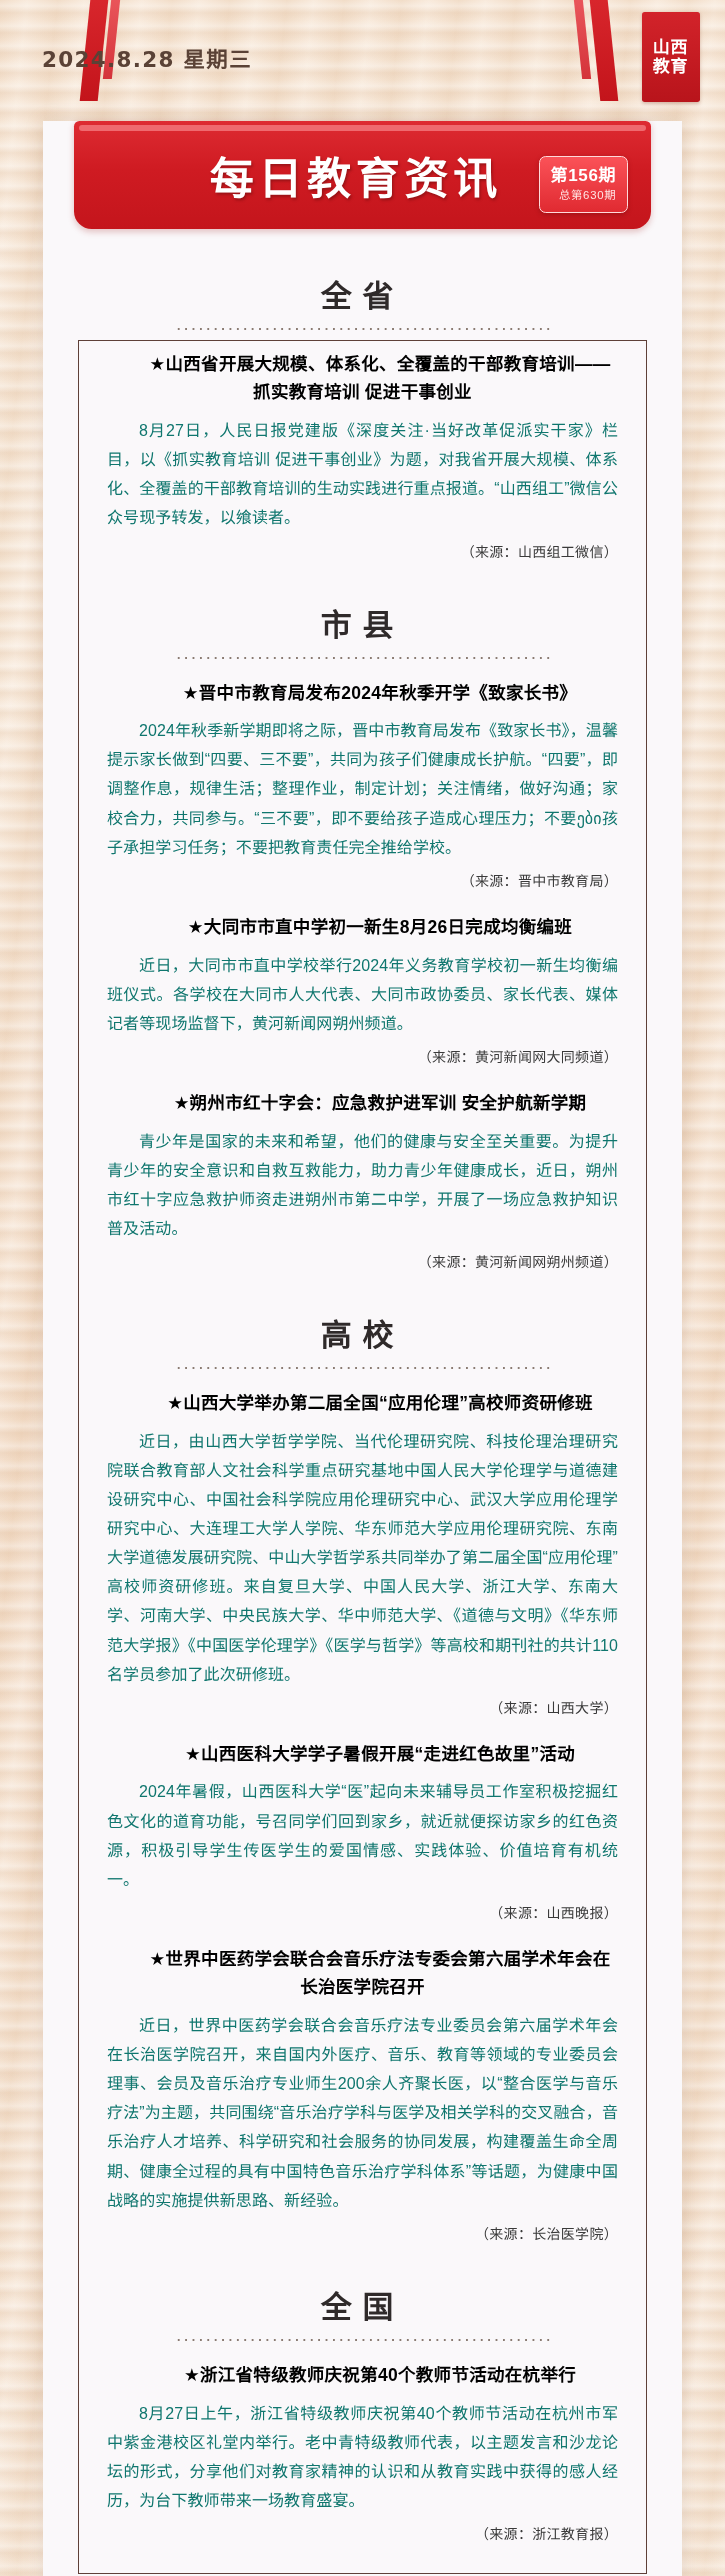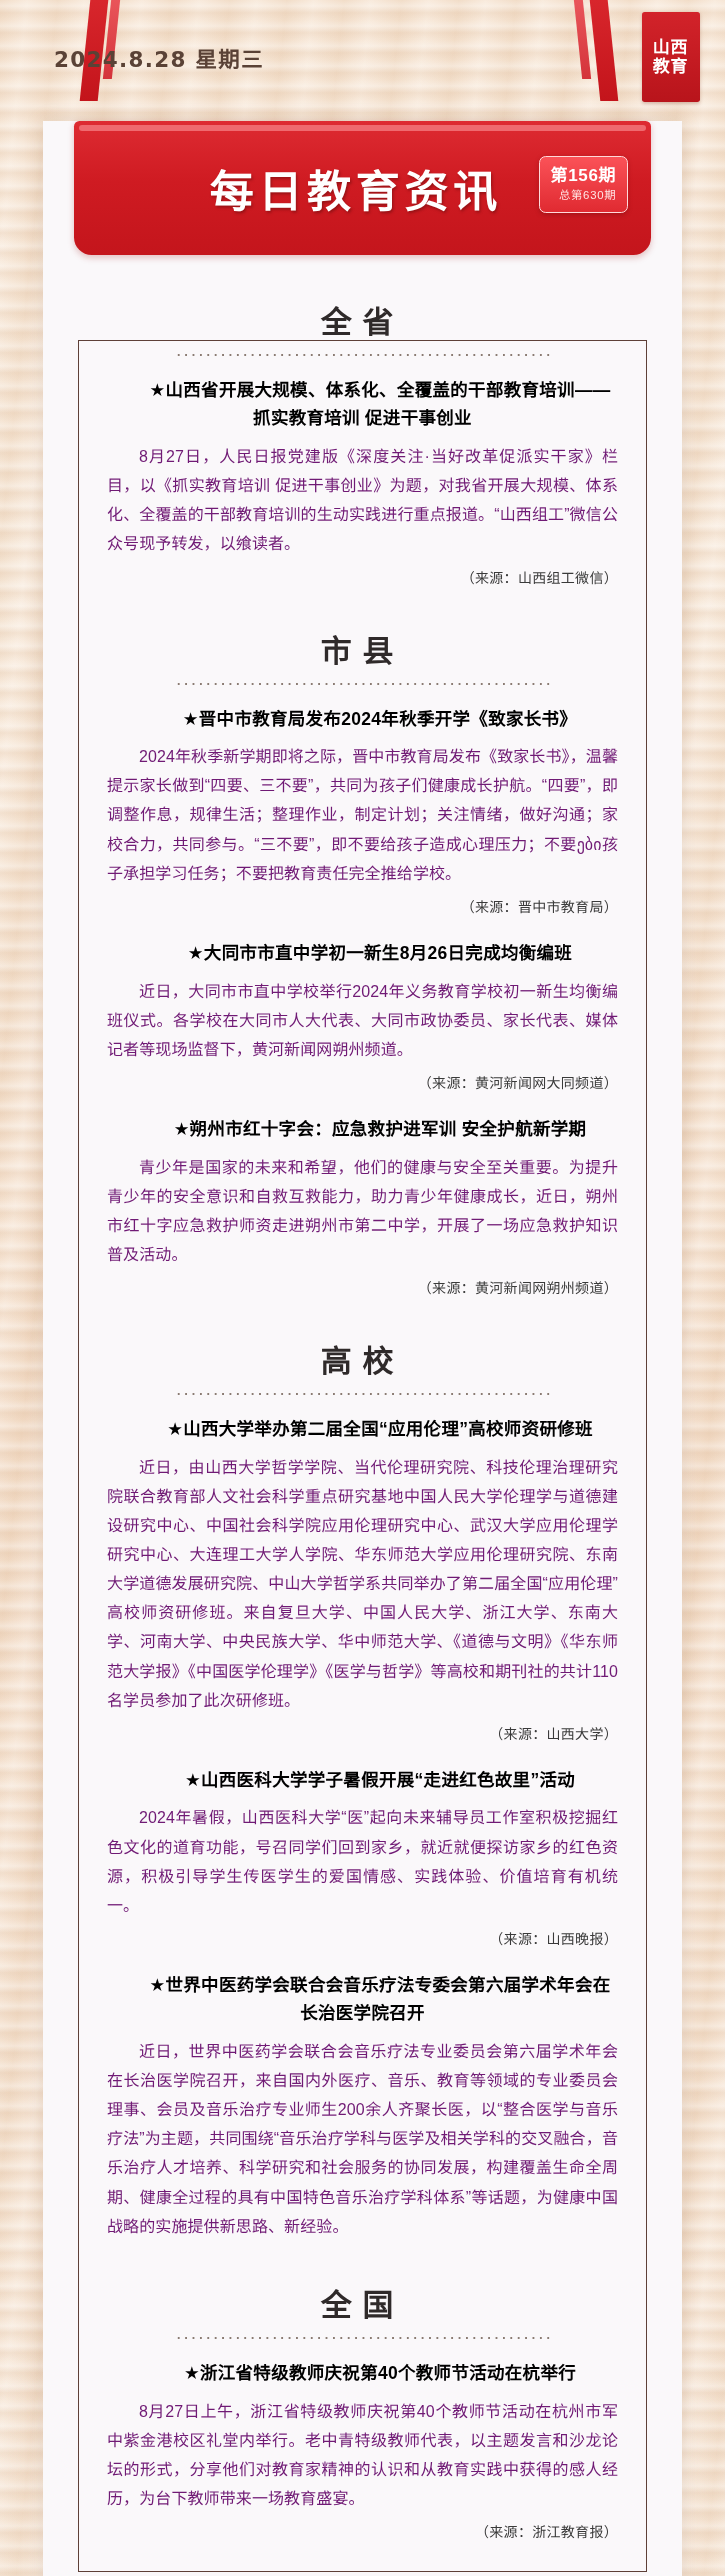--- a/index.html
+++ b/index.html
@@ -38,21 +38,21 @@
   }
   .ribbon-l1 { left: 85px; height: 101px; transform: skewX(-6deg); }
   .ribbon-l2 { left: 107px; height: 79px; width: 9.4px; background: linear-gradient(180deg,#e9555a,#d4333a); transform: skewX(-6deg); }
   .ribbon-r1 { right: 113px; height: 101px; transform: skewX(6deg); }
   .ribbon-r2 { right: 138px; height: 79px; width: 9.4px; background: linear-gradient(180deg,#e9555a,#d4333a); transform: skewX(6deg); }
 
   
   .date-header {
     position: relative;
     z-index: 6;
-    padding: 42px 0 0 54px;
+    padding: 42px 0 0 42px;
     height: 94px;
   }
   .date-text {
     font-size: 21.5px;
     font-weight: bold;
     color: #5a4236;
     letter-spacing: 1.3px;
     font-family: "DejaVu Sans", "Liberation Sans", sans-serif;
   }
 
@@ -102,21 +102,21 @@
     bottom: 32px;
     border: 1.3px solid #5e4038;
     pointer-events: none;
     z-index: 1;
   }
 
   
   .masthead {
     position: relative;
     margin: 27px 31px 0 31px;
-    height: 134px;
+    height: 108px;
     background: linear-gradient(180deg, #de2b32 0%, #cf1b22 45%, #c4151c 100%);
     border-radius: 5.4px 5.4px 17.5px 17.5px;
     display: flex;
     align-items: center;
     justify-content: center;
     z-index: 3;
     box-shadow: 0 2.7px 6.7px rgba(160,30,30,0.25);
   }
   .masthead::before {
     content: "";
@@ -201,21 +201,21 @@
     color: #000000;
     font-size: 17.5px;
     font-weight: bold;
     line-height: 1.62;
     text-indent: 35px;
     letter-spacing: 0.3px;
     text-align: center;
   }
   .body-text {
     margin-top: 9.4px;
-    color: #701a75;
+    color: #0f766e;
     font-size: 16px;
     line-height: 1.82;
     text-indent: 32px;
     text-align: justify;
     letter-spacing: 0.1px;
   }
   .source {
     margin-top: 8px;
     text-align: right;
     color: #3a3a3a;
@@ -285,20 +285,21 @@
         <div class="source">（来源：山西大学）</div>
       </div>
       <div class="article">
         <div class="headline">★山西医科大学学子暑假开展“走进红色故里”活动</div>
         <p class="body-text">2024年暑假，山西医科大学“医”起向未来辅导员工作室积极挖掘红色文化的道育功能，号召同学们回到家乡，就近就便探访家乡的红色资源，积极引导学生传医学生的爱国情感、实践体验、价值培育有机统一。</p>
         <div class="source">（来源：山西晚报）</div>
       </div>
       <div class="article">
         <div class="headline">★世界中医药学会联合会音乐疗法专委会第六届学术年会在长治医学院召开</div>
         <p class="body-text">近日，世界中医药学会联合会音乐疗法专业委员会第六届学术年会在长治医学院召开，来自国内外医疗、音乐、教育等领域的专业委员会理事、会员及音乐治疗专业师生200余人齐聚长医，以“整合医学与音乐疗法”为主题，共同围绕“音乐治疗学科与医学及相关学科的交叉融合，音乐治疗人才培养、科学研究和社会服务的协同发展，构建覆盖生命全周期、健康全过程的具有中国特色音乐治疗学科体系”等话题，为健康中国战略的实施提供新思路、新经验。</p>
+        <div class="source">（来源：长治医学院）</div>
       </div>
       <div class="section-head"><span class="section-title">全国</span></div>
       <div class="dot-rule"></div>
       <div class="article">
         <div class="headline">★浙江省特级教师庆祝第40个教师节活动在杭举行</div>
         <p class="body-text">8月27日上午，浙江省特级教师庆祝第40个教师节活动在杭州市军中紫金港校区礼堂内举行。老中青特级教师代表，以主题发言和沙龙论坛的形式，分享他们对教育家精神的认识和从教育实践中获得的感人经历，为台下教师带来一场教育盛宴。</p>
         <div class="source">（来源：浙江教育报）</div>
       </div>
     </div>
 

